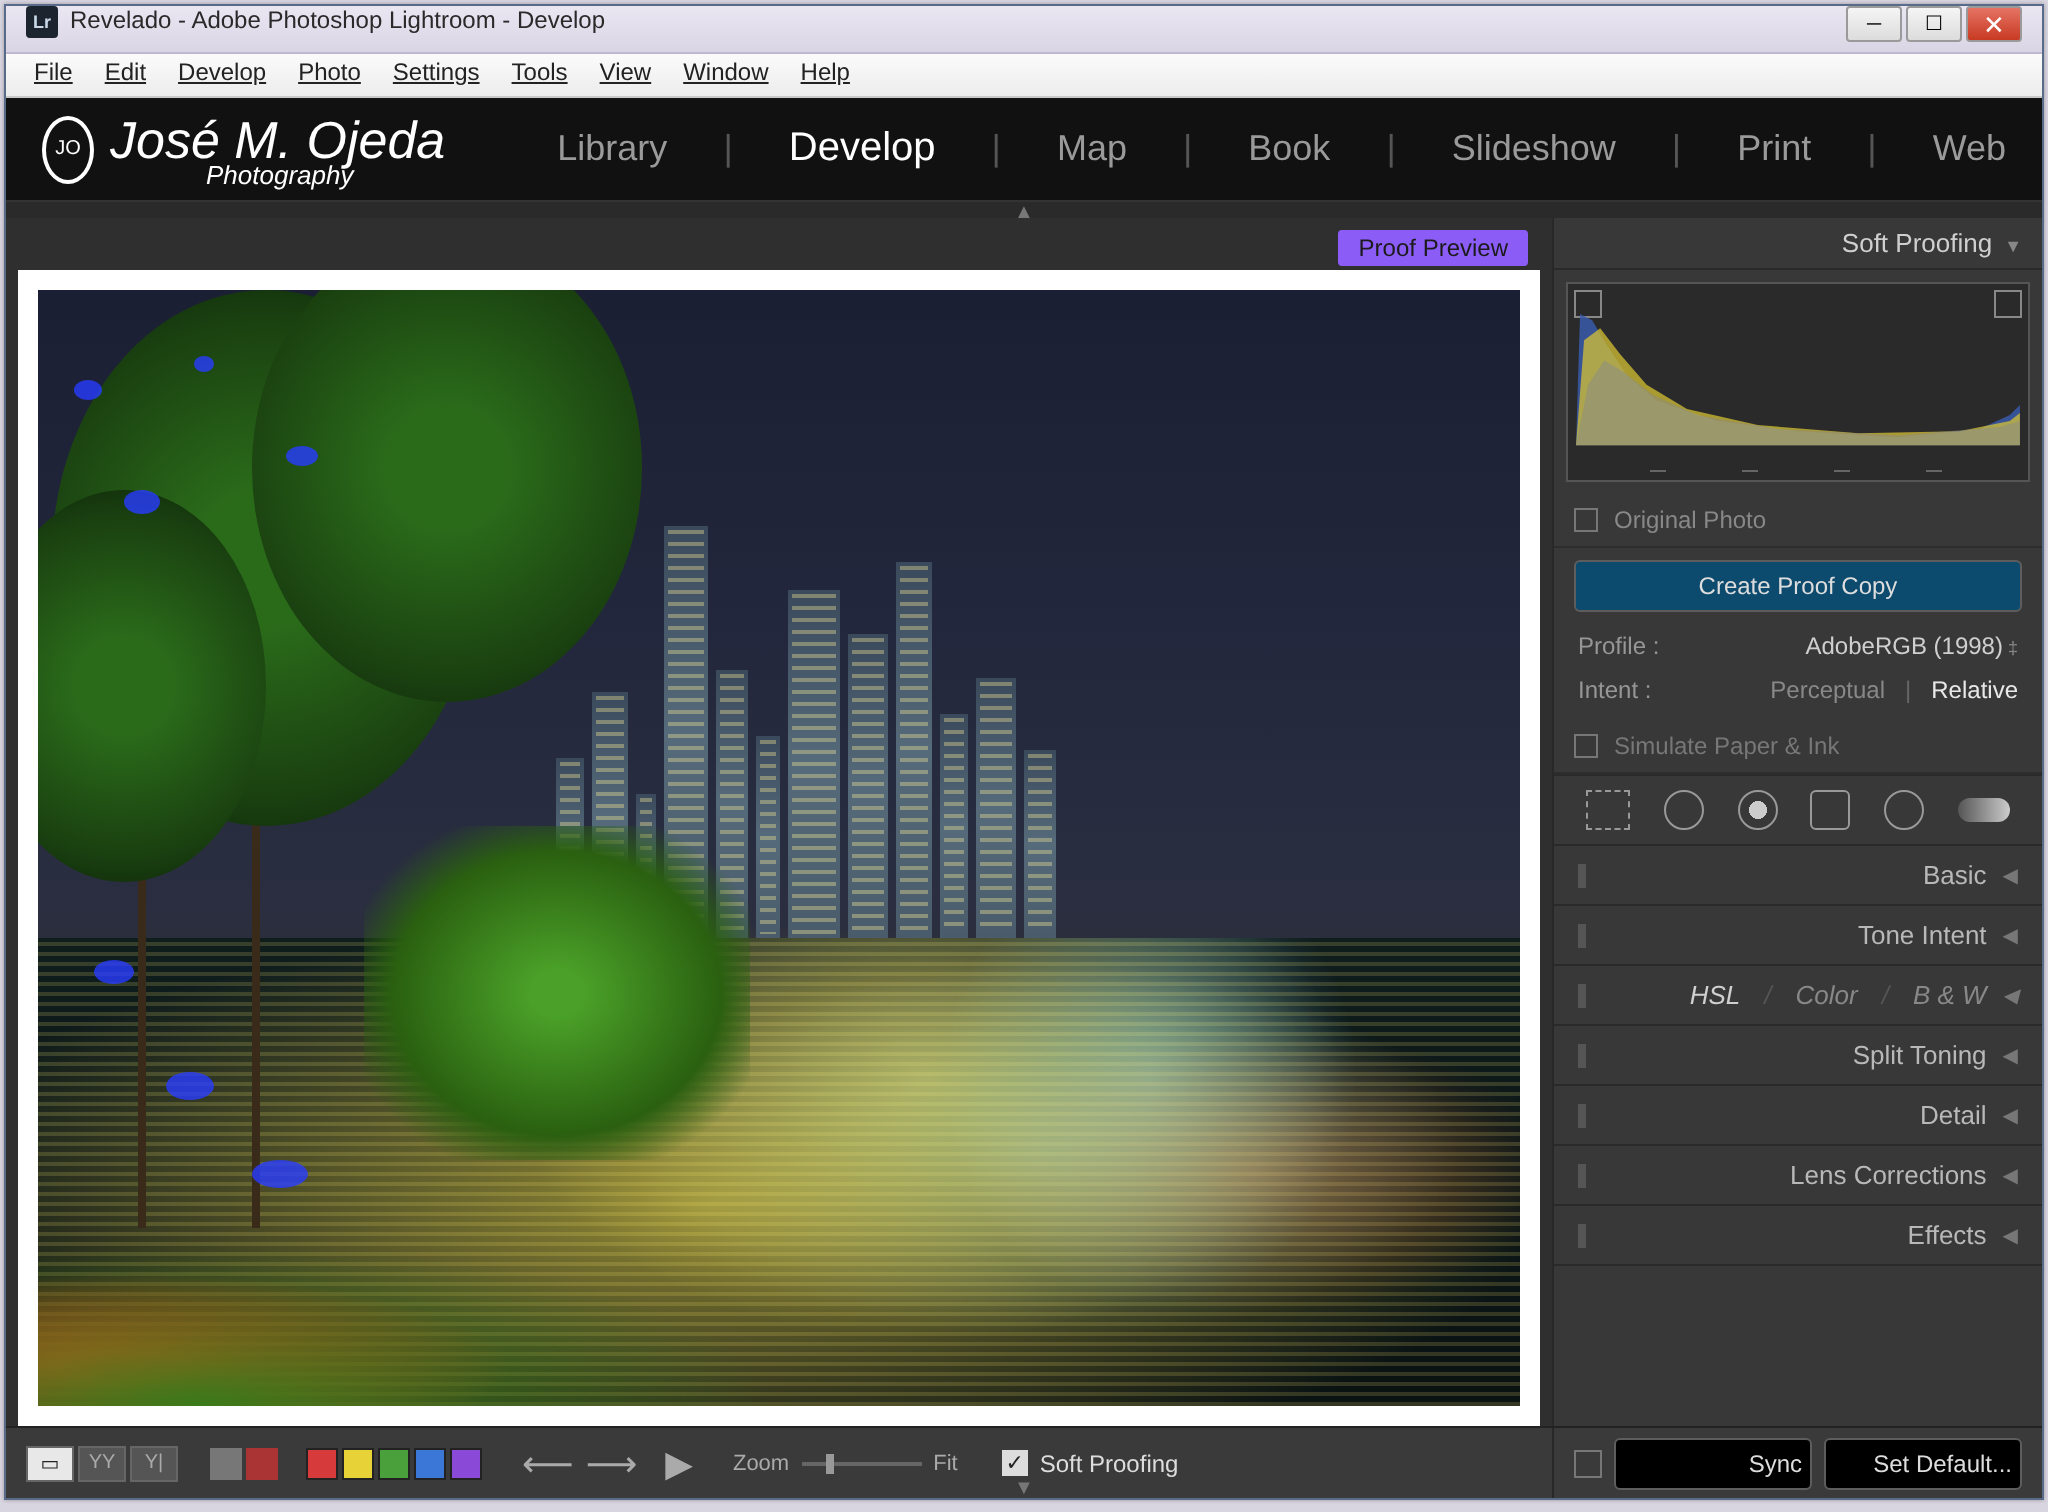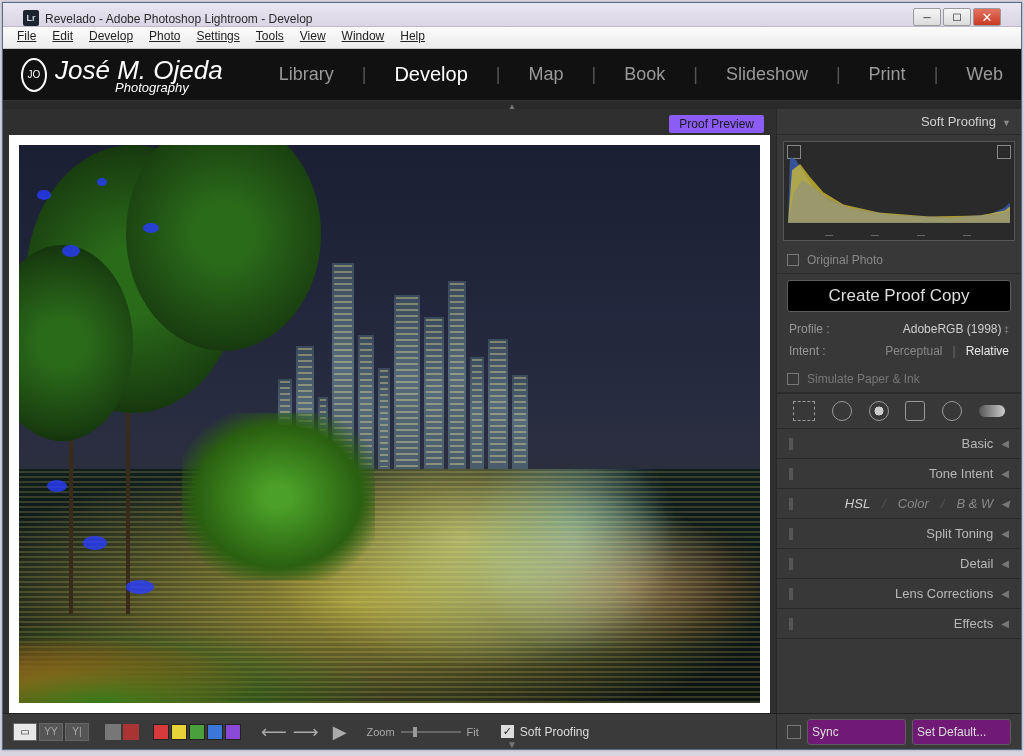--- a/index.html
+++ b/index.html
@@ -1,20 +1,20 @@
 <!DOCTYPE html>
 <html><head>
 <meta charset="utf-8">
 <style>
 * { margin: 0; padding: 0; box-sizing: border-box; font-family: "Segoe UI", Tahoma, sans-serif; }
 body { width: 1024px; height: 756px; background: #d8d4e0; overflow: hidden; font-size: 12px; }
 
 
 .window-frame { width: 1020px; height: 748px; margin: 2px; background: #fff; border: 1px solid #5a6b8a; box-shadow: 0 0 2px rgba(0,0,0,0.3); display: flex; flex-direction: column; }
-.titlebar { height: 24px; background: linear-gradient(#eae6f2, #d9d5e4); display: flex; align-items: flex-end; padding: 0 20px; border-bottom: 1px solid #bfb8d0; }
+.titlebar { height: 24px; background: linear-gradient(#eae6f2, #d9d5e4); display: flex; align-items: flex-start; padding: 0 10px; border-bottom: 1px solid #bfb8d0; }
 .titlebar .icon-lr { width: 16px; height: 16px; background: #1c2430; color: #c8d8e8; font-size: 9px; font-weight: bold; display: flex; align-items: center; justify-content: center; border-radius: 2px; margin-right: 6px; }
 .titlebar .title { color: #2a2a2a; font-size: 12px; }
 .win-controls { margin-left: auto; display: flex; gap: 2px; }
 .win-btn { width: 28px; height: 18px; background: linear-gradient(#f5f5f5, #dcdcdc); border: 1px solid #9a9a9a; border-radius: 2px; display: flex; align-items: center; justify-content: center; font-size: 10px; cursor: pointer; }
 .win-btn.close { background: linear-gradient(#e57364, #c83a22); color: #fff; font-size: 13px; }
 
 .menubar { height: 22px; background: linear-gradient(#fbfbfb, #ececec); display: flex; align-items: flex-start; padding: 0 6px; border-bottom: 1px solid #c9c9c9; }
 .menubar span { padding: 2px 8px; cursor: pointer; color: #222; }
 .menubar span u { text-decoration: underline; }
 
@@ -62,21 +62,21 @@
 .right-panel { width: 245px; background: #383838; display: flex; flex-direction: column; border-left: 1px solid #282828; color: #c8c8c8; font-size: 12px; }
 .panel-hdr { padding: 5px 10px; text-align: right; border-bottom: 1px solid #2a2a2a; color: #cfcfcf; font-size: 13px; }
 .panel-hdr::after { content: "▼"; font-size: 9px; margin-left: 6px; color: #888; }
 .histogram { height: 100px; margin: 6px; background: #2a2a2a; position: relative; border: 1px solid #555; }
 .histo-sq { position: absolute; top: 3px; width: 14px; height: 14px; border: 1px solid #888; }
 .histo-sq.l { left: 3px; } .histo-sq.r { right: 3px; }
 .histo-svg { position: absolute; inset: 10px 4px 12px 4px; }
 .histo-tick { position: absolute; bottom: 4px; width: 8px; height: 1px; background: #666; }
 .row-chk { padding: 6px 10px; display: flex; align-items: center; gap: 8px; color: #888; border-bottom: 1px solid #2d2d2d; }
 .chk { width: 12px; height: 12px; border: 1px solid #777; }
-.btn-wide { margin: 6px 10px; padding: 5px; background: #000000; border: 1px solid #5d5d5d; text-align: center; color: #ddd; border-radius: 3px; cursor: pointer; font-size: 17px; }
+.btn-wide { margin: 6px 10px; padding: 5px; background: #0c4a6e; border: 1px solid #5d5d5d; text-align: center; color: #ddd; border-radius: 3px; cursor: pointer; font-size: 12px; }
 .kv { padding: 4px 12px; display: flex; justify-content: space-between; color: #969696; font-size: 12px; }
 .kv .v { color: #cfcfcf; }
 .kv .v::after { content: " ‡"; color: #888; font-size: 9px; }
 .intent-row { display: flex; gap: 10px; padding: 4px 12px 8px; color: #969696; font-size: 12px; }
 .intent-row .lbl { flex: 1; }
 .intent-row .opt { color: #888; } .intent-row .opt.active { color: #e8e8e8; }
 .sep-pipe { color: #666; }
 .tool-row { display: flex; align-items: center; justify-content: space-around; padding: 7px 8px; border-top: 1px solid #2a2a2a; border-bottom: 1px solid #2a2a2a; }
 .tool-ic { width: 20px; height: 20px; border: 1.5px solid #999; border-radius: 50%; cursor: pointer; }
 .tool-ic.rect { border-radius: 3px; } .tool-ic.crop { border-radius: 0; border-style: dashed; width: 22px; }
@@ -99,21 +99,21 @@
 .cl { width: 16px; height: 16px; border: 1px solid #222; cursor: pointer; }
 .nav-arrows { display: flex; gap: 6px; margin-left: 12px; }
 .arr { color: #aaa; font-size: 18px; cursor: pointer; }
 .zoom-grp { display: flex; align-items: center; gap: 6px; margin-left: 12px; color: #aaa; font-size: 11px; }
 .zoom-track { width: 60px; height: 2px; background: #666; position: relative; }
 .zoom-track::after { content: ""; position: absolute; left: 20%; top: -4px; width: 4px; height: 10px; background: #999; }
 .soft-chk { display: flex; align-items: center; gap: 6px; margin-left: 14px; color: #ddd; }
 .soft-chk .box { width: 13px; height: 13px; background: #ddd; display: flex; align-items: center; justify-content: center; color: #222; font-size: 11px; }
 .btm-right { width: 245px; display: flex; gap: 6px; padding: 0 10px; border-left: 1px solid #282828; align-items: center; height: 100%; }
 .btm-right .sw { width: 14px; height: 14px; border: 1px solid #777; }
-.btm-right .pbtn { flex: 1; padding: 5px 4px; background: #701a75; border: 1px solid #5d5d5d; color: #ddd; border-radius: 3px; text-align: left; cursor: pointer; font-size: 12px; }
+.btm-right .pbtn { flex: 1; padding: 5px 4px; background: #000000; border: 1px solid #5d5d5d; color: #ddd; border-radius: 3px; text-align: right; cursor: pointer; font-size: 12px; }
 .expand-tri { position: absolute; left: 50%; transform: translateX(-50%); bottom: -1px; color: #777; font-size: 10px; }
 .top-tri { text-align: center; color: #777; font-size: 10px; height: 8px; background: #2a2a2a; }
 </style>
 </head>
 <body>
 
 <div class="window-frame">
 
   <div class="titlebar">
     <div class="icon-lr">Lr</div>
@@ -137,21 +137,21 @@
     <span><u>Help</u></span>
   </div>
 
   <div class="lr-body">
 
     <div class="lr-header">
       <div class="identity">
         <div class="logo-oval">JO</div>
         <div>
           <div>José M. Ojeda</div>
-          <div style="font-size:13px; margin-top:-6px; margin-left:60px">Photography</div>
+          <div style="font-size:13px; margin-top:-6px; margin-left:48px">Photography</div>
         </div>
       </div>
       <div class="modules">
         <span>Library</span>
           <span class="sep">|</span>
         <span class="active">Develop</span>
           <span class="sep">|</span>
         <span>Map</span>
           <span class="sep">|</span>
         <span>Book</span>

